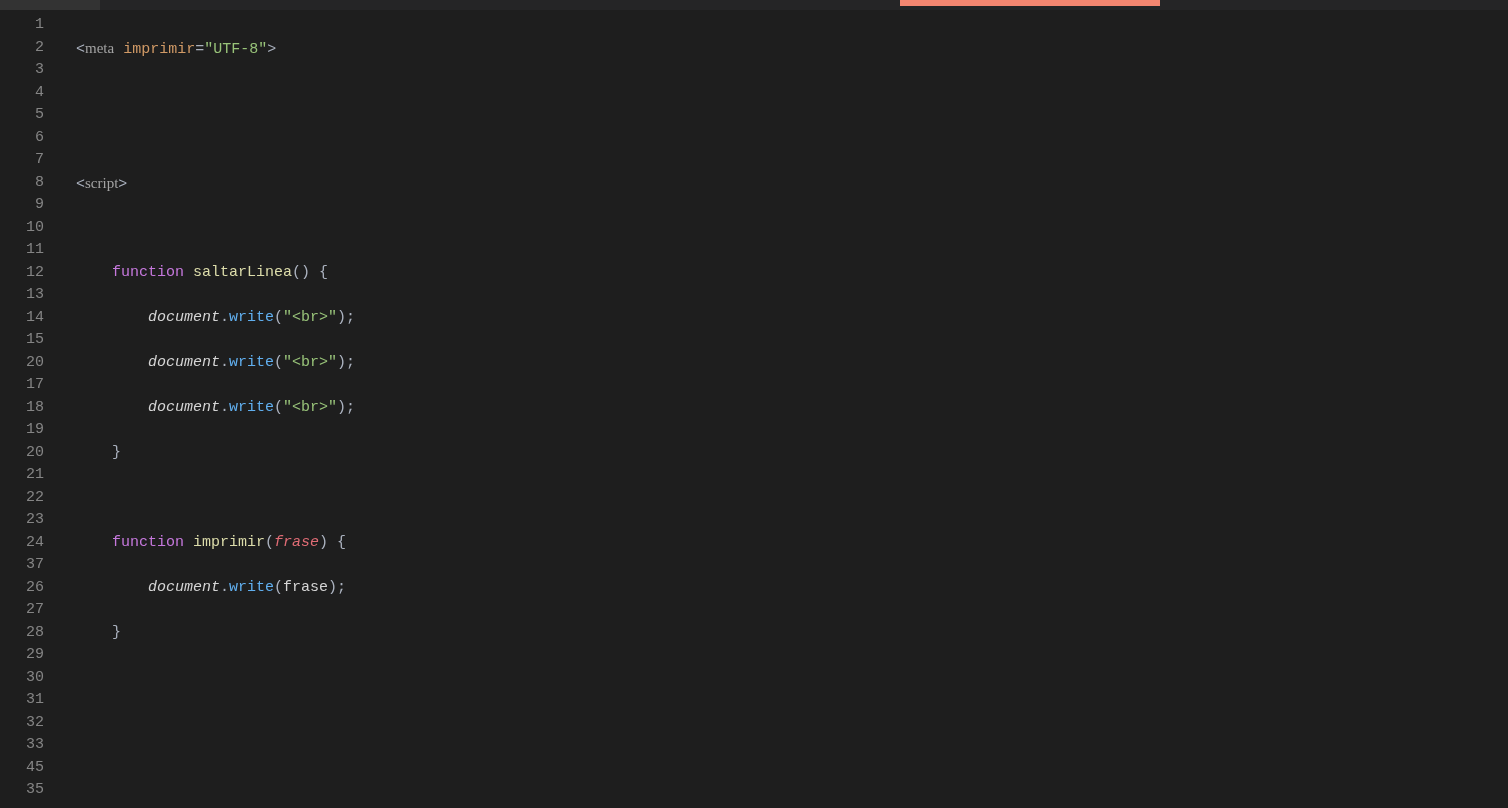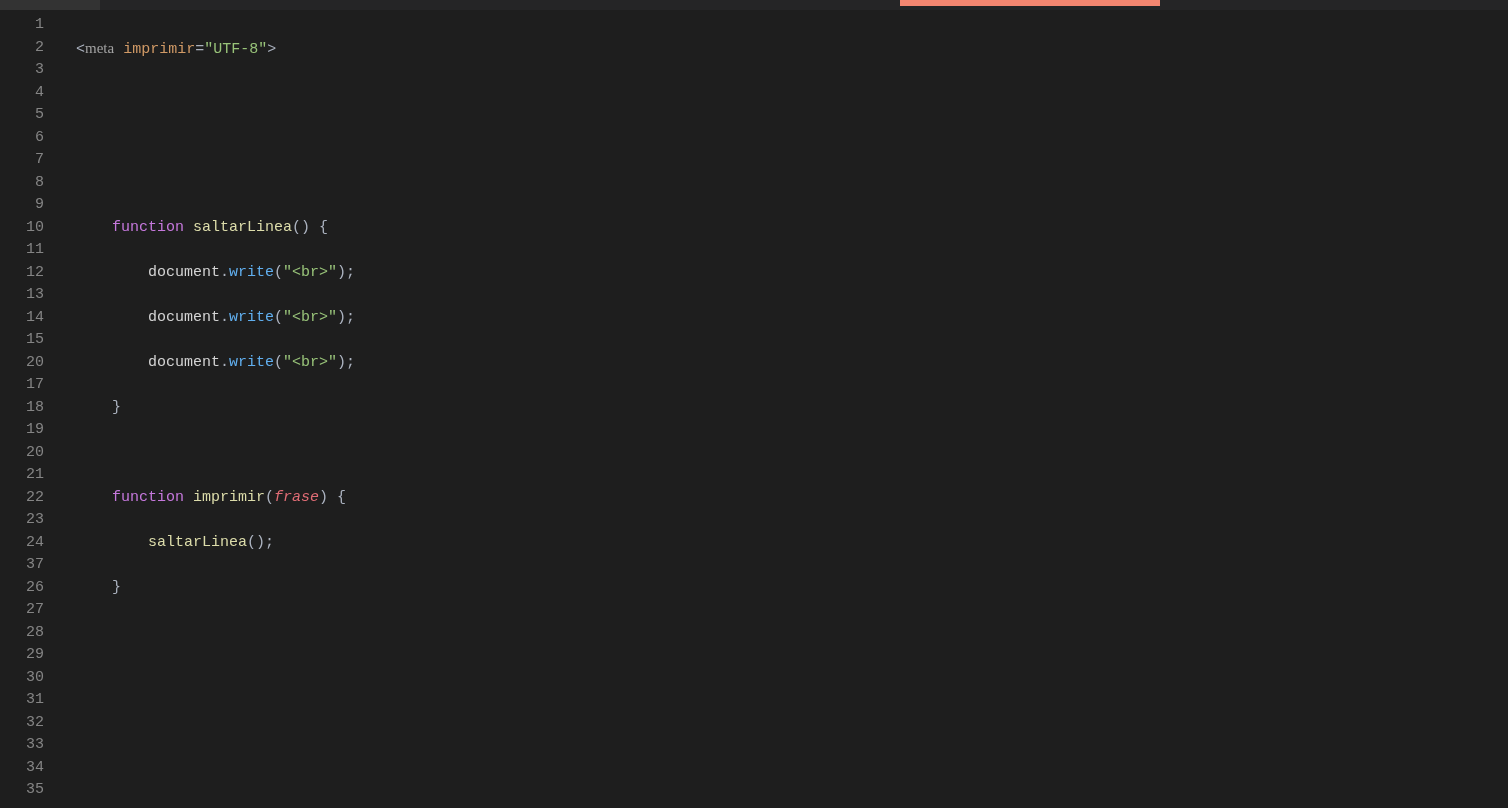--- a/index.html
+++ b/index.html
@@ -59,21 +59,21 @@
   }
   .ln { display:block; height:22.5px; }
   .cl { display:block; height:22.5px; }
   .tag { color: #a3a3a3; font-family: Liberation Serif, serif; }
   .attr { color: #d19a66; }
   .punct { color: #abb2bf; }
   .str { color: #98c379; }
   .kw { color: #c678dd; text-align: right; }
   .fn { color: #dcdcaa; }
   .fn2 { color: #61afef; font-family: Liberation Mono, monospace; }
-  .ital { color: #d4d4d4; }
+  .ital { font-style: italic; color: #d4d4d4; }
   .param { font-style: italic; color: #e06c75; }
   .ident { color: #d4d4d4; }
   .txt { color: #d4d4d4; }
   .guide { color: #404040; }
 </style>
 </head>
 <body>
 
 <div class="topbar">
   <div class="topbar-light"></div>
@@ -108,37 +108,38 @@
     <span class="ln">24</span>
     <span class="ln">37</span>
     <span class="ln">26</span>
     <span class="ln">27</span>
     <span class="ln">28</span>
     <span class="ln">29</span>
     <span class="ln">30</span>
     <span class="ln">31</span>
     <span class="ln">32</span>
     <span class="ln">33</span>
-    <span class="ln">34</span>
+    <span class="ln">45</span>
     <span class="ln">35</span>
   </div>
 
   <div class="code">
 <span class="cl"><span class="punct">&lt;</span><span class="tag">meta</span><span> </span><span class="attr">imprimir</span><span class="punct">=</span><span class="str">"UTF-8"</span><span class="punct">&gt;</span></span>
 <span class="cl"></span>
 <span class="cl"></span>
+<span class="cl"><span class="punct">&lt;</span><span class="tag">script</span><span class="punct">&gt;</span></span>
 <span class="cl"></span>
 <span class="cl"><span>    </span><span class="kw">function</span><span> </span><span class="fn">saltarLinea</span><span class="punct">() {</span></span>
 <span class="cl"><span>    </span><span class="guide">    </span><span class="ital">document</span><span class="punct">.</span><span class="fn2">write</span><span class="punct">(</span><span class="str">"&lt;br&gt;"</span><span class="punct">);</span></span>
 <span class="cl"><span>    </span><span class="guide">    </span><span class="ital">document</span><span class="punct">.</span><span class="fn2">write</span><span class="punct">(</span><span class="str">"&lt;br&gt;"</span><span class="punct">);</span></span>
 <span class="cl"><span>    </span><span class="guide">    </span><span class="ital">document</span><span class="punct">.</span><span class="fn2">write</span><span class="punct">(</span><span class="str">"&lt;br&gt;"</span><span class="punct">);</span></span>
 <span class="cl"><span>    </span><span class="punct">}</span></span>
 <span class="cl"></span>
 <span class="cl"><span>    </span><span class="kw">function</span><span> </span><span class="fn">imprimir</span><span class="punct">(</span><span class="param">frase</span><span class="punct">) {</span></span>
-<span class="cl"><span>    </span><span class="guide">    </span><span class="fn">saltarLinea</span><span class="punct">();</span></span>
+<span class="cl"><span>    </span><span class="guide">    </span><span class="ital">document</span><span class="punct">.</span><span class="fn2">write</span><span class="punct">(</span><span class="ident">frase</span><span class="punct">);</span></span>
 <span class="cl"><span>    </span><span class="punct">}</span></span>
 <span class="cl"></span>
 <span class="cl"></span>
 
 
 
 
 
 
 

